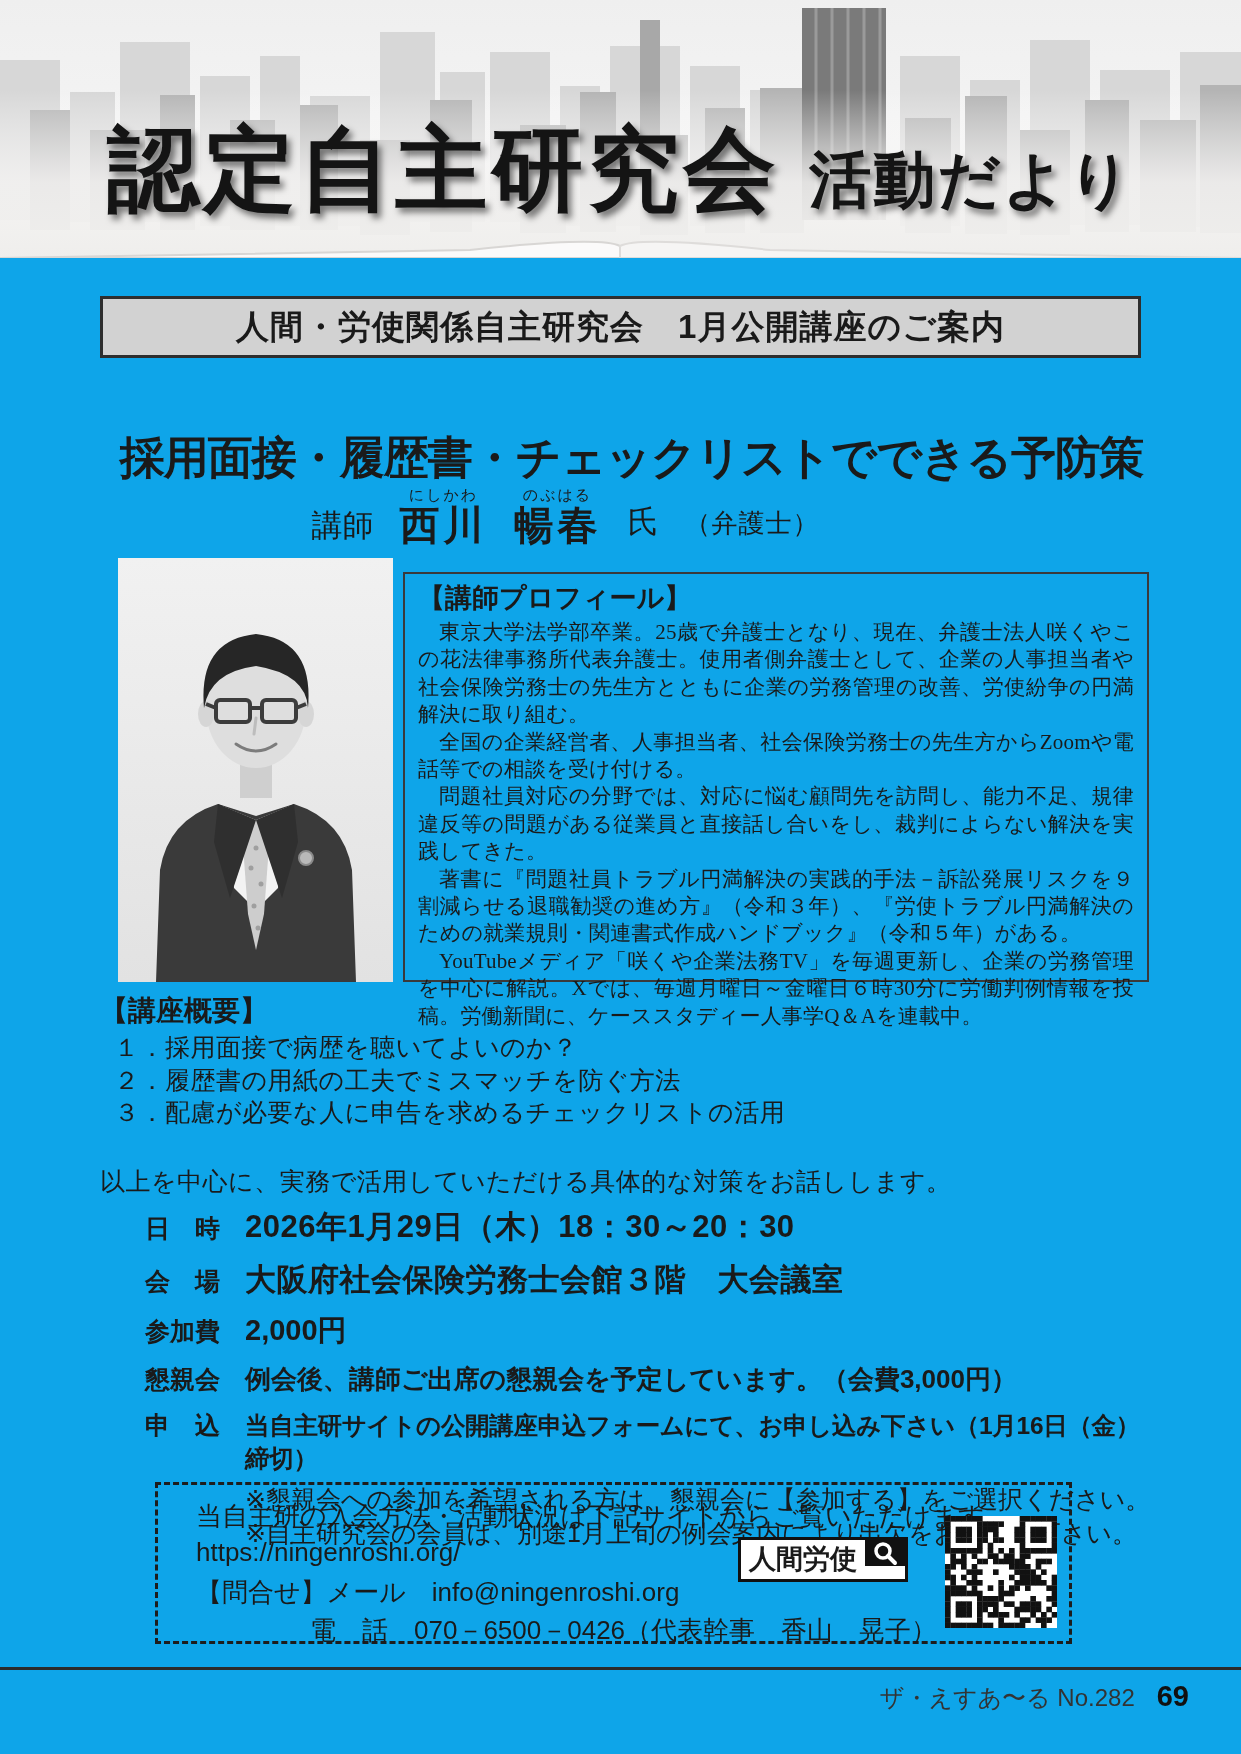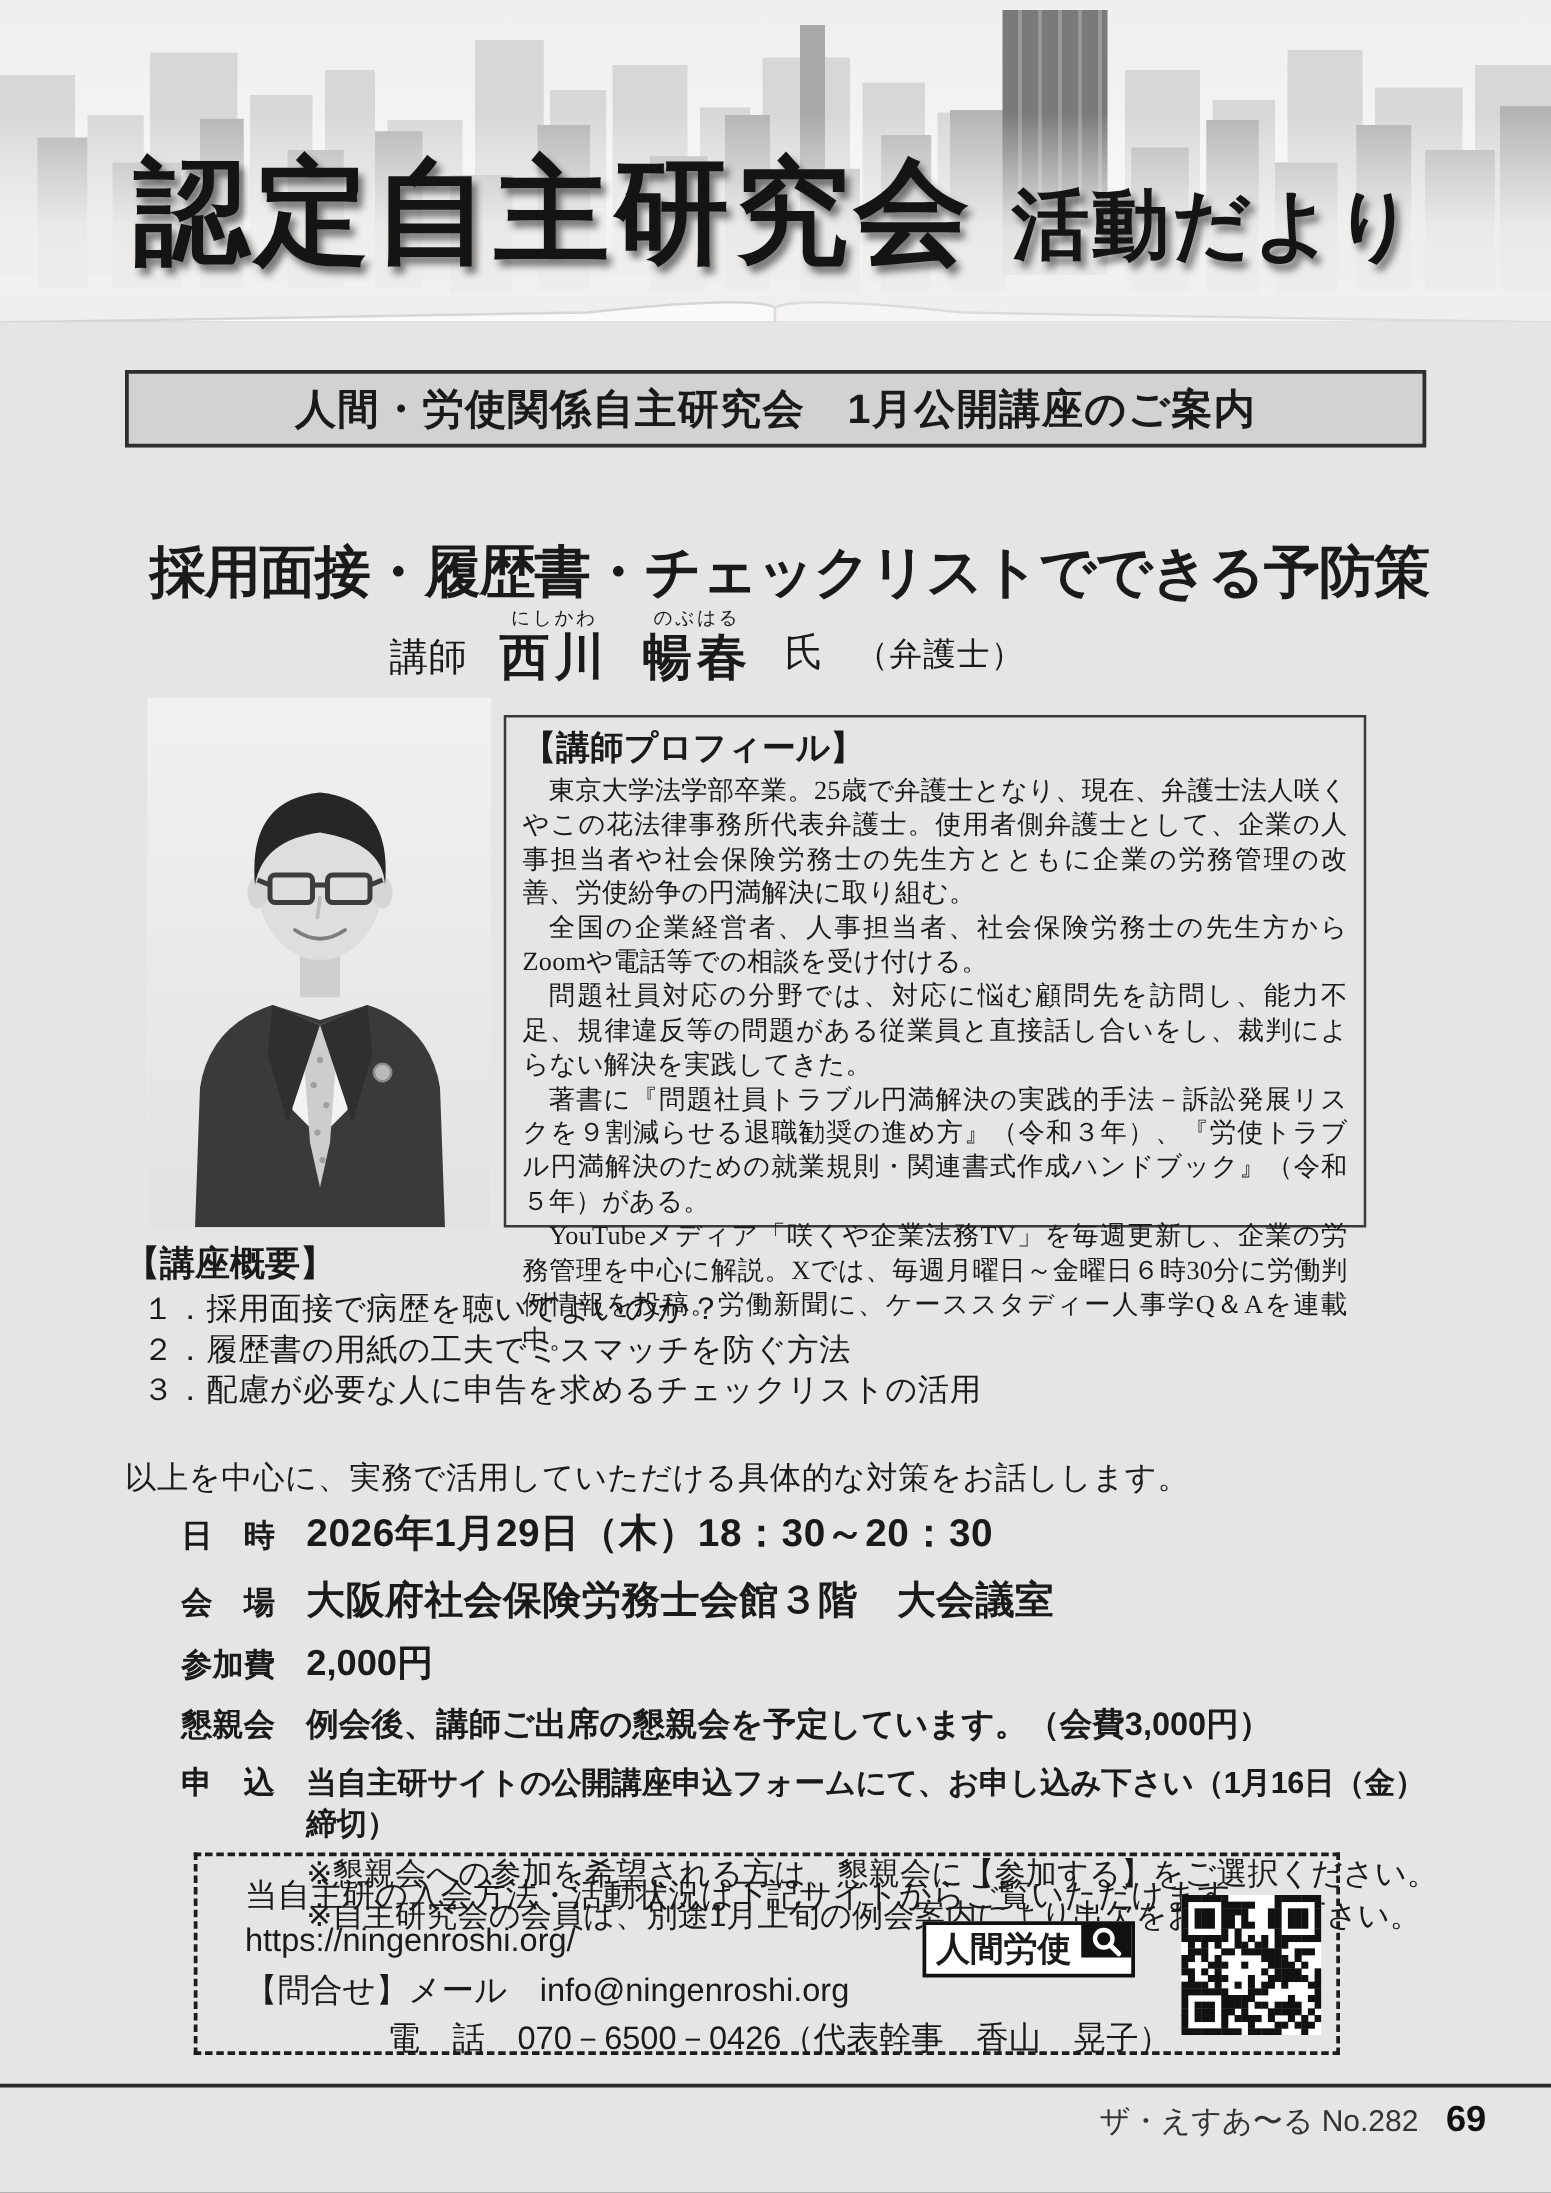--- a/index.html
+++ b/index.html
@@ -1,20 +1,20 @@
 <!DOCTYPE html>
 <html lang="ja"><head>
 <meta charset="utf-8">
 <style>
   html,body{margin:0;padding:0;background:#888;}
   .page{
     position:relative;
     width:1241px;height:1754px;
     margin:0 auto;
-    background:#e5e5e5;
+    background:#0ea5e9;
     overflow:hidden;
     color:#1a1a1a;
     font-family:"Liberation Serif","DejaVu Serif",serif;
   }
   .gothic{font-family:"Liberation Sans","DejaVu Sans",sans-serif;}
   .serif{font-family:"Liberation Serif","DejaVu Serif",serif;}
 
   
   .hero{position:absolute;left:0;top:0;width:1241px;height:258px;overflow:hidden;}
   .hero svg{display:block;}
@@ -56,21 +56,21 @@
   .honorific{font-size:31px;padding-bottom:3px;}
   .qualif{font-size:26px;padding-bottom:5px;letter-spacing:1px;}
 
   
   .photo{position:absolute;left:118px;top:558px;width:275px;height:424px;margin:0;
          background:#ededed;overflow:hidden;}
   .photo svg{display:block;}
 
   
   .profile-box{
-    position:absolute;left:403px;top:572px;width:690px;height:410px;
+    position:absolute;left:403px;top:572px;width:746px;height:410px;
     box-sizing:border-box;border:2px solid #3a3a3a;
     padding:6px 13px 0 13px;
   }
   .profile-heading{font-size:27px;font-weight:600;margin:0 0 3px 0;
     font-family:"Liberation Sans","DejaVu Sans",sans-serif;}
   .profile-box p{margin:0;font-size:21px;line-height:27.4px;
     text-indent:1em;text-align:justify;letter-spacing:.2px;}
 
   
   .ov-heading{position:absolute;left:100px;top:992px;font-size:28px;font-weight:600;}

